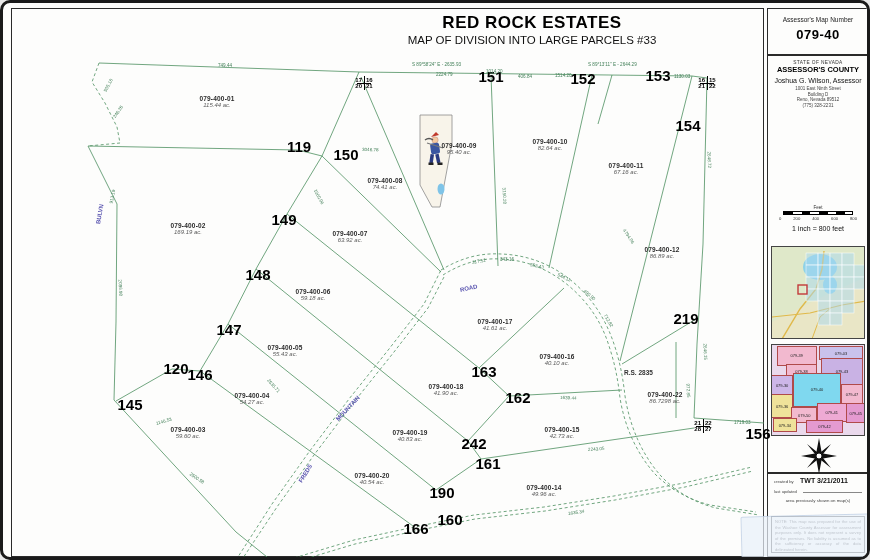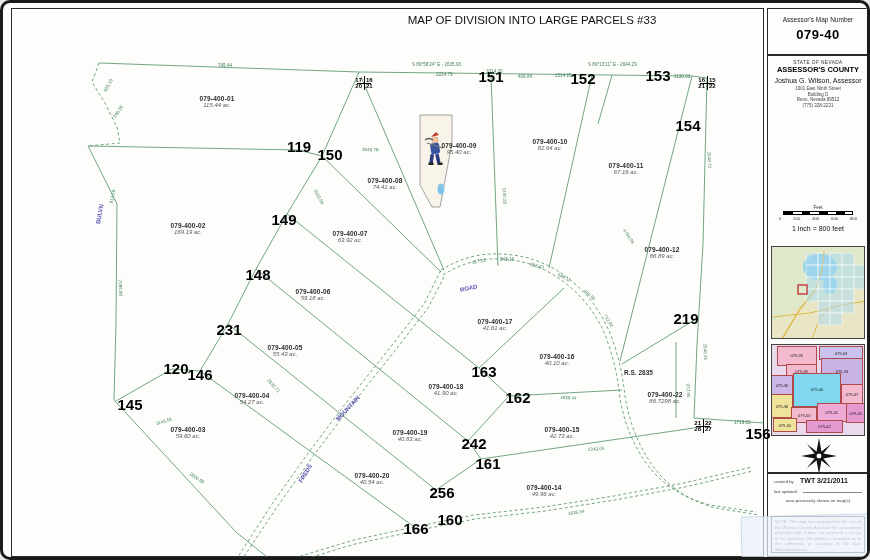--- a/index.html
+++ b/index.html
@@ -58,20 +58,21 @@
   .notebox p{margin:0;font-size:4.1px;color:#555;line-height:1.35;text-align:justify;}
   .watermark{position:absolute;left:738px;top:512px;width:128px;height:44px;background:rgba(232,240,249,.72);border:1px solid rgba(140,165,200,.35);transform:rotate(-1.5deg);z-index:8;border-radius:2px;}
 </style>
 </head>
 <body>
 
 <div class="sheet">
 
   <div class="map-frame">
     <div class="title-block">
+      <div class="t1">RED ROCK ESTATES</div>
       <div class="t2">MAP OF DIVISION INTO LARGE PARCELS #33</div>
     </div>
 
     <svg class="lines" width="753" height="549" viewBox="8 5 753 549">
       <g fill="none" stroke="#4d8f5f" stroke-width="0.8">
         <path d="M95,59 L355,68 L688,72"></path>
         <path d="M688,72 L703,74 L699,240 L693,340 L690,414"></path>
         <path d="M690,414 L760,419"></path>
         <path d="M84,142 L294,146 L318,152"></path>
         <path d="M84,142 L113,200 L112,318 L110,396"></path>
@@ -186,38 +187,38 @@
         </div>
         <div class="parcel" style="left: 360px; top: 469px;">
           <span class="apn">079-400-20</span>
           <span class="ac">40.54 ac.</span>
         </div>
         <div class="parcel" style="left: 653px; top: 388px;">
           <span class="apn">079-400-22</span>
           <span class="ac">86.7298 ac.</span>
         </div>
         <div class="node" style="left: 287px; top: 137px;">119</div>
-        <div class="node" style="left: 312px; top: 145px; padding-left: 12px;">150</div>
+        <div class="node" style="left: 328px; top: 145px; padding-left: 12px;">150</div>
         <div class="node" style="left: 479px; top: 67px;">151</div>
         <div class="node" style="left: 571px; top: 69px;">152</div>
         <div class="node" style="left: 598px; top: 66px; margin-left: 48px;">153</div>
         <div class="node" style="left: 676px; top: 116px;">154</div>
         <div class="node" style="left: 674px; top: 309px;">219</div>
         <div class="node" style="left: 746px; top: 424px;">156</div>
         <div class="node" style="left: 272px; top: 210px;">149</div>
         <div class="node" style="left: 246px; top: 265px;">148</div>
-        <div class="node" style="left: 217px; top: 320px;">231</div>
+        <div class="node" style="left: 217px; top: 320px;">147</div>
         <div class="node" style="left: 164px; top: 359px;">120</div>
         <div class="node" style="left: 188px; top: 365px;">146</div>
         <div class="node" style="left: 118px; top: 395px;">145</div>
         <div class="node" style="left: 472px; top: 362px;">163</div>
         <div class="node" style="left: 506px; top: 388px;">162</div>
         <div class="node" style="left: 462px; top: 434px;">242</div>
         <div class="node" style="left: 476px; top: 454px;">161</div>
-        <div class="node" style="left: 430px; top: 483px;">256</div>
+        <div class="node" style="left: 430px; top: 483px;">190</div>
         <div class="node" style="left: 404px; top: 519px;">166</div>
         <div class="node" style="left: 438px; top: 510px;">160</div>
         <div class="bearing" style="left: 206px; top: 54px; transform: rotate(0deg);">749.44</div>
         <div class="bearing" style="left: 400px; top: 53px; transform: rotate(0deg);">S 89°58'24" E - 2635.93</div>
         <div class="bearing" style="left: 424px; top: 63px; transform: rotate(0deg);">2224.79</div>
         <div class="bearing" style="left: 506px; top: 65px; transform: rotate(0deg);">406.84</div>
         <div class="bearing" style="left: 576px; top: 53px; transform: rotate(0deg);">S 89°13'11" E - 2644.29</div>
         <div class="bearing" style="left: 543px; top: 64px; transform: rotate(0deg);">1514.20</div>
         <div class="bearing" style="left: 662px; top: 65px; transform: rotate(0deg);">1130.03</div>
         <div class="bearing" style="left: 350px; top: 138px; transform: rotate(1deg);">3046.78</div>

